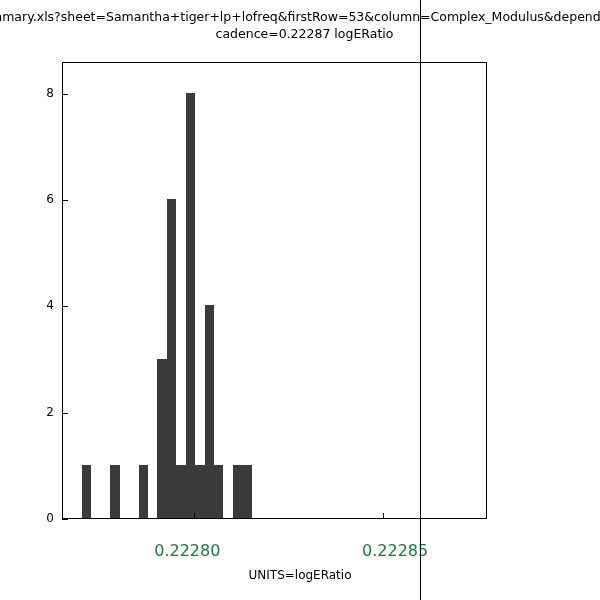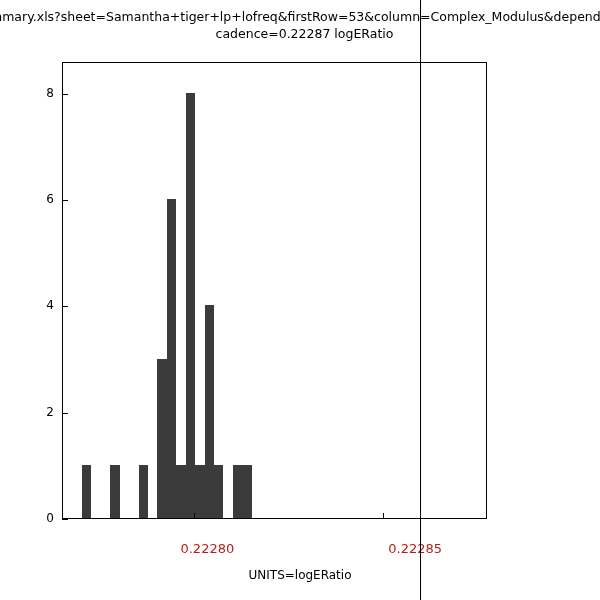--- a/index.html
+++ b/index.html
@@ -79,24 +79,24 @@
   }
   .xtick {
     position: absolute;
     bottom: 0;
     width: 1px;
     height: 6px;
     background: #000;
   }
   .xtick-label {
     position: absolute;
-    font-size: 13px;
-    color: #b91c1c;
+    font-size: 16px;
+    color: #15803d;
     white-space: nowrap;
-    text-align: right;
+    text-align: left;
   }
   .xlabel {
     position: absolute;
     top: 568px;
     left: 0;
     width: 600px;
     text-align: center;
     font-size: 12px;
     color: #000;
   }

